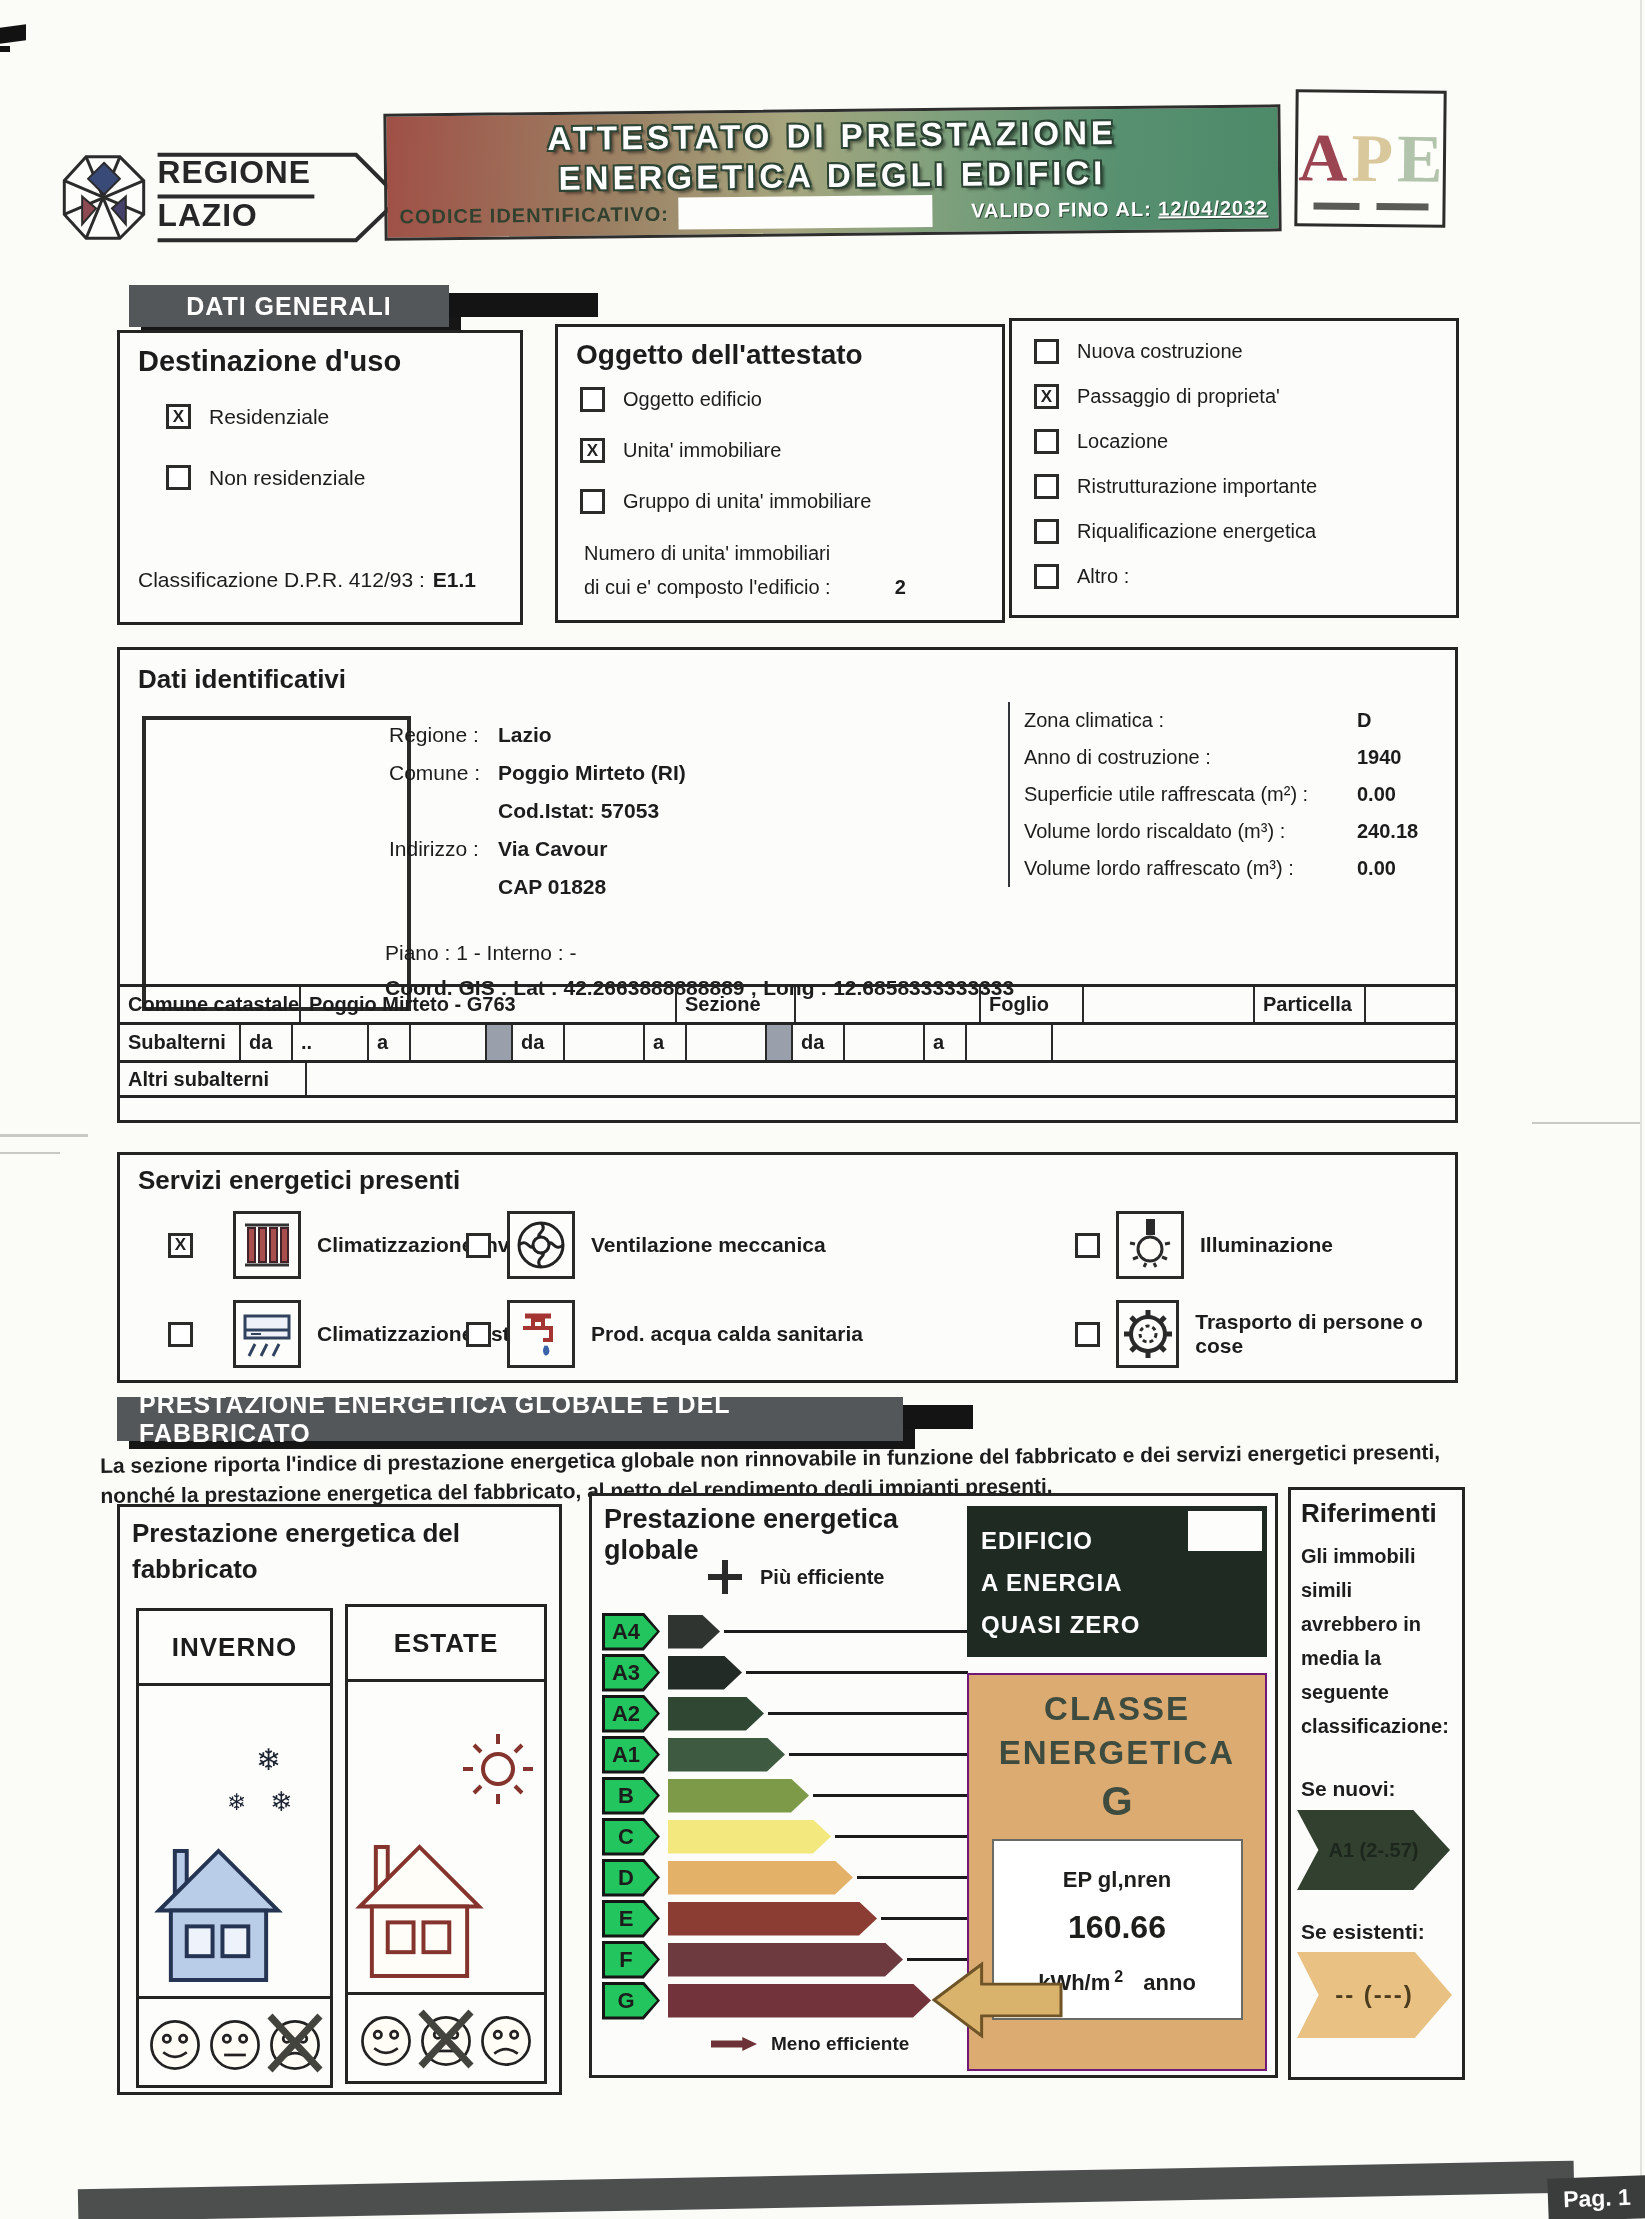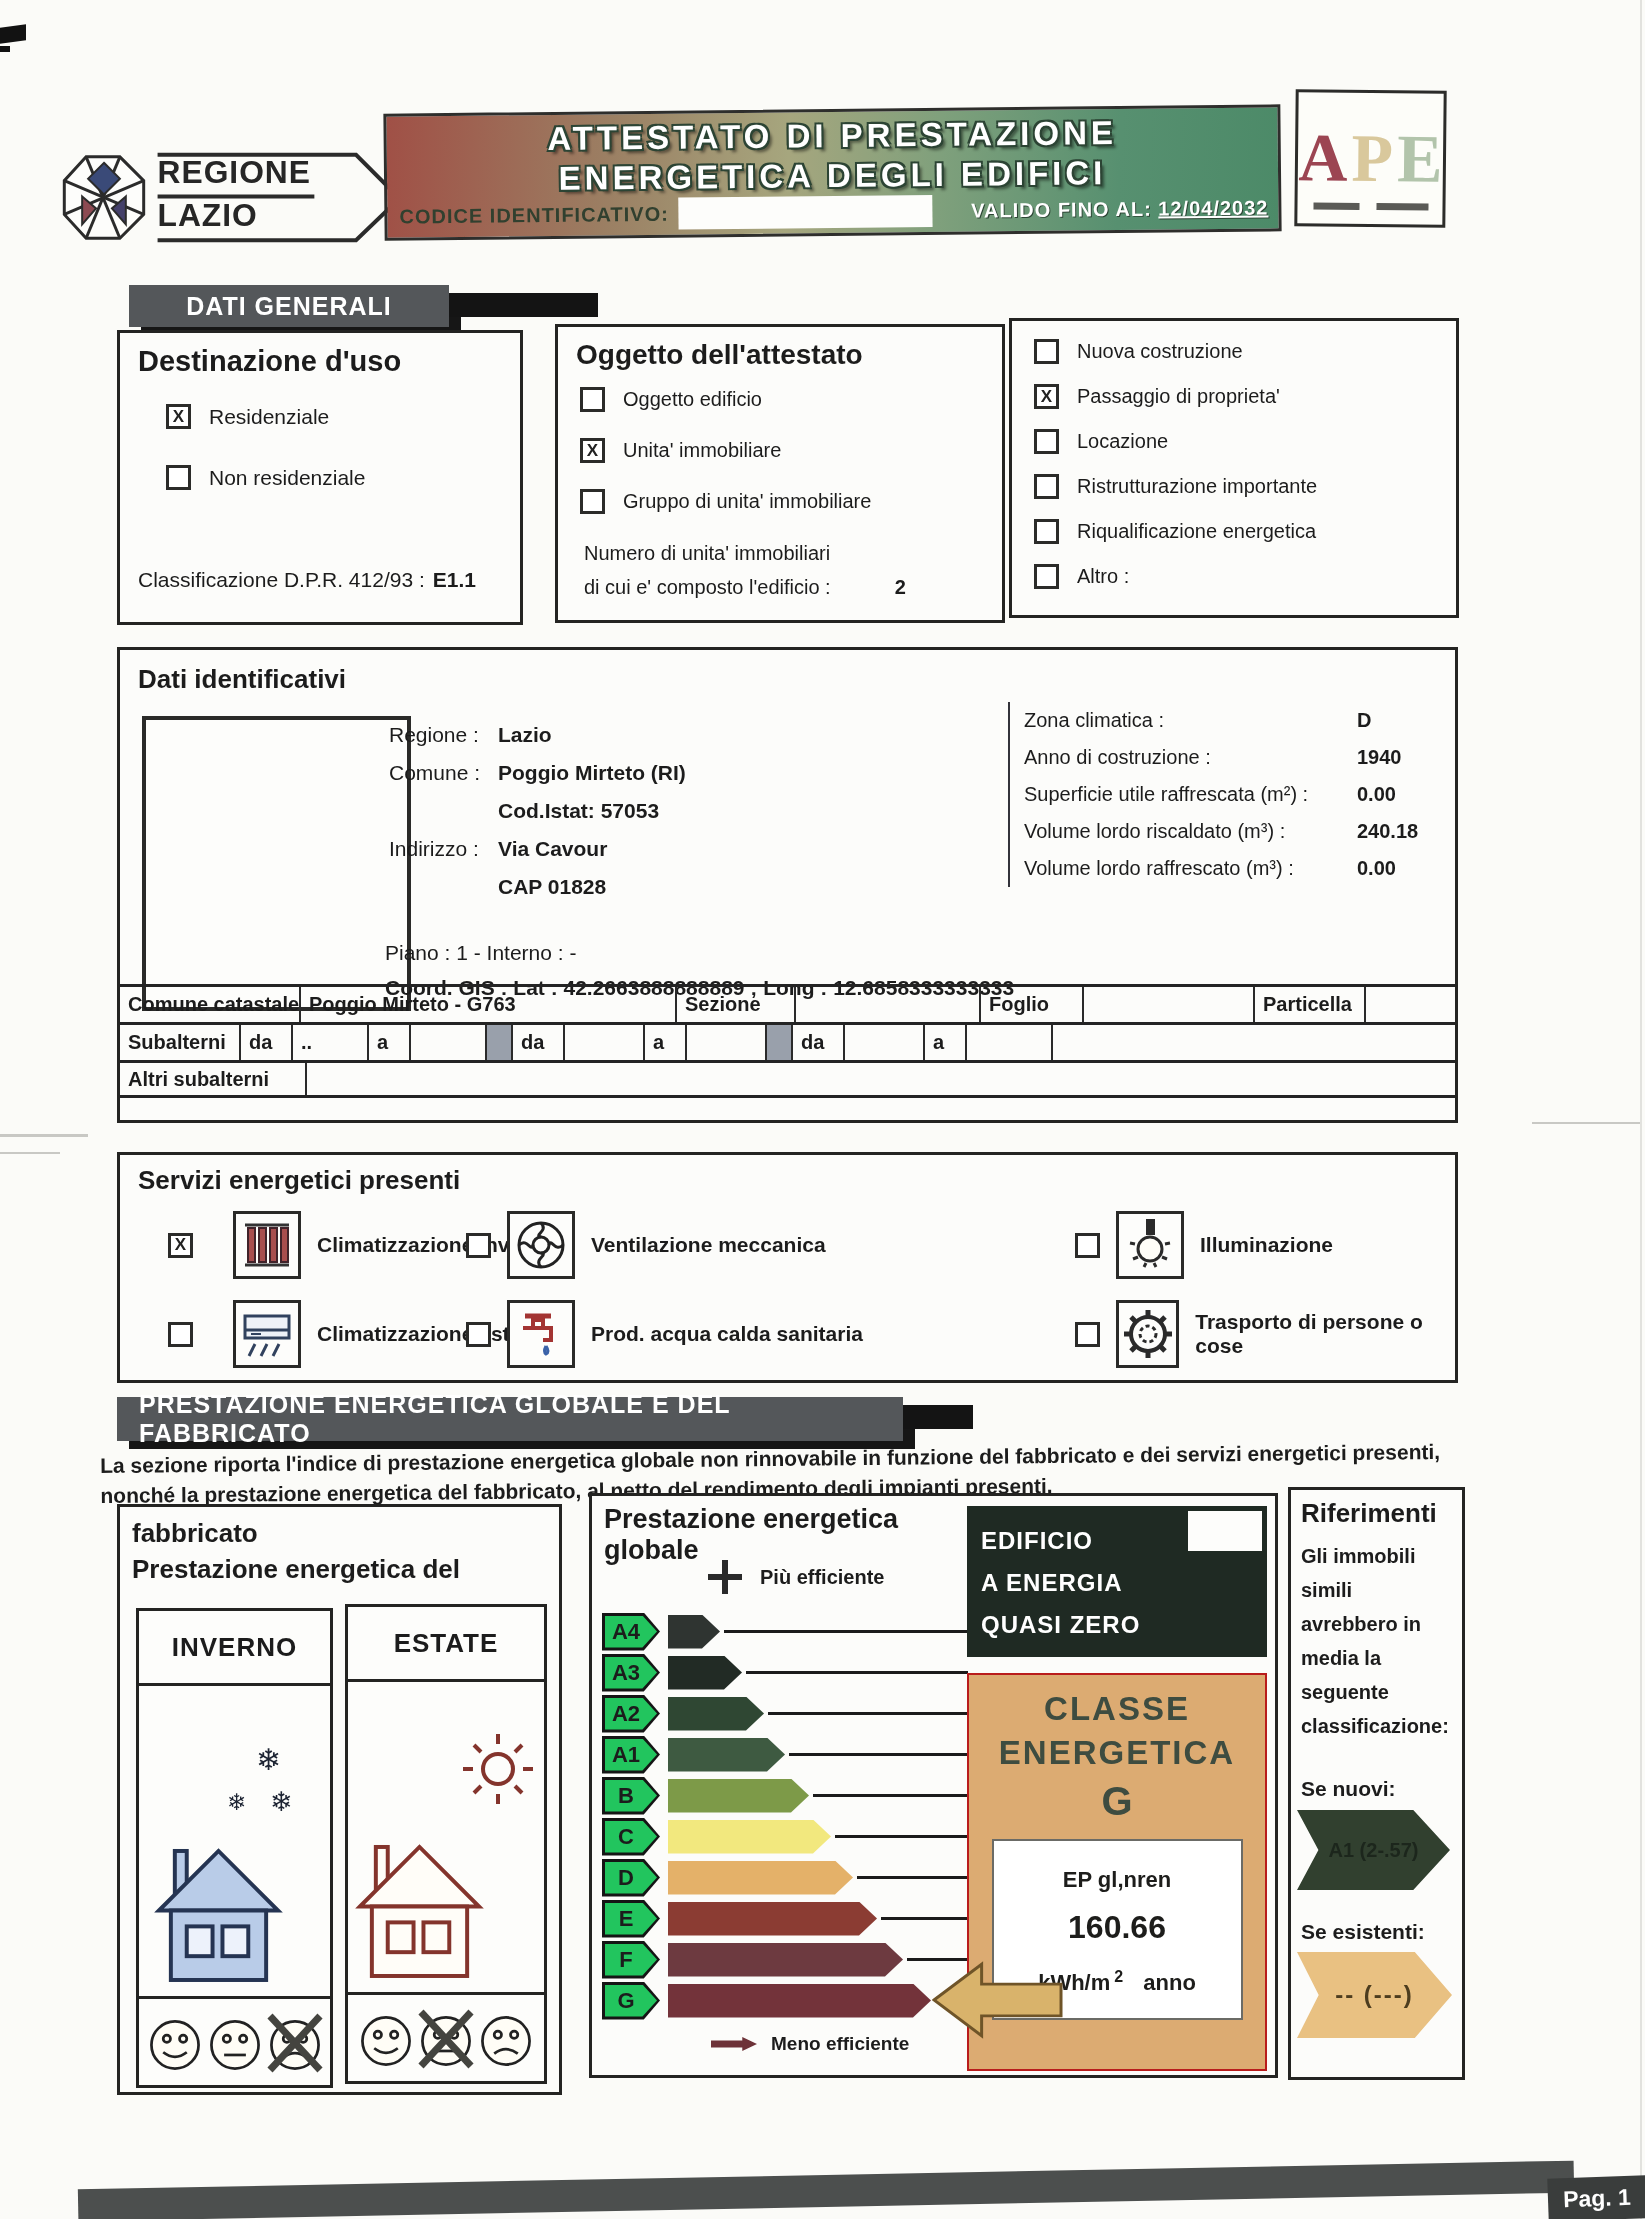--- a/index.html
+++ b/index.html
@@ -109,21 +109,21 @@
   .ebar{height:34px;margin-left:8px;clip-path:polygon(0 0,calc(100% - 18px) 0,100% 50%,calc(100% - 18px) 100%,0 100%);}
   .ebar-0{width:52px;}.ebar-1{width:74px;}.ebar-2{width:96px;}.ebar-3{width:117px;}
   .ebar-4{width:141px;}.ebar-5{width:163px;}.ebar-6{width:185px;}.ebar-7{width:209px;}
   .ebar-8{width:235px;}.ebar-9{width:263px;}
   .eline{flex:1;border-top:3px solid #1b1b1b;margin:0 4px;}
   #meno-row{position:absolute;left:119px;top:537px;display:flex;align-items:center;gap:14px;font-weight:bold;font-size:19px;}
   .meno-arrow{width:46px;height:14px;background:#6d3238;clip-path:polygon(0 25%,68% 25%,68% 0,100% 50%,68% 100%,68% 75%,0 75%);}
   #gright{position:absolute;top:10px;right:8px;width:300px;}
   #edificio-box{position:relative;height:151px;background:#1f2a23;padding:14px 14px;box-sizing:border-box;color:#fff;font-weight:bold;font-size:24px;line-height:42px;letter-spacing:1px;}
   #edificio-cb{position:absolute;top:5px;right:5px;width:74px;height:40px;background:#fdfdfb;}
-  #classe-box{margin-top:16px;height:398px;background:#dcab72;border:2px solid #b91c1c;box-sizing:border-box;text-align:center;padding-top:12px;color:#3e4c40;}
+  #classe-box{margin-top:16px;height:398px;background:#dcab72;border:2px solid #701a75;box-sizing:border-box;text-align:center;padding-top:12px;color:#3e4c40;}
   .classe-word{font-weight:bold;font-size:33px;letter-spacing:2px;line-height:44px;}
   .classe-letter{font-weight:bold;font-size:40px;line-height:52px;}
   #ep-box{margin:12px auto 0;width:251px;height:181px;background:#fff;border:2px solid #6b6b66;box-sizing:border-box;padding-top:26px;color:#1d1d1b;}
   #ep-label{font-weight:bold;font-size:22px;}
   #ep-value{font-weight:bold;font-size:32px;margin-top:16px;}
   #ep-unit{font-weight:bold;font-size:22px;margin-top:22px;}
   #ep-unit sup{font-size:16px;margin:0 14px 0 4px;}
   #tan-arrow{position:absolute;left:340px;top:462px;z-index:6;}
   
   #colC{left:1288px;top:1487px;width:177px;height:593px;padding:8px 10px;}
@@ -450,22 +450,22 @@
 
 <div id="pe-bar" class="abs section-bar">PRESTAZIONE ENERGETICA GLOBALE E DEL FABBRICATO</div>
 
 <div id="intro" class="abs">
   <div>La sezione riporta l'indice di prestazione energetica globale non rinnovabile in funzione del fabbricato e dei servizi energetici presenti,</div>
   <div>nonché la prestazione energetica del fabbricato, al netto del rendimento degli impianti presenti.</div>
 </div>
 
 <div id="colA" class="abs frame">
   <div class="bold" style="font-size:26px;line-height:36px;">
+    <div>Prestazione energetica del</div>
     <div>fabbricato</div>
-    <div>Prestazione energetica del</div>
   </div>
 
   <div id="inverno-box" class="season-box">
     <div class="season-head">INVERNO</div>
     <div class="season-body">
       <span class="flake" style="left:117px;top:56px;font-size:30px;">❄</span>
       <span class="flake" style="left:88px;top:103px;font-size:23px;">❄</span>
       <span class="flake" style="left:131px;top:100px;font-size:27px;">❄</span>
       <svg width="131" height="159" viewBox="0 0 132 160" style="position:absolute;left:14px;top:147px;">
         <rect x="22" y="18" width="12" height="42" fill="#b9cce8" stroke="#253452" stroke-width="4"></rect>

